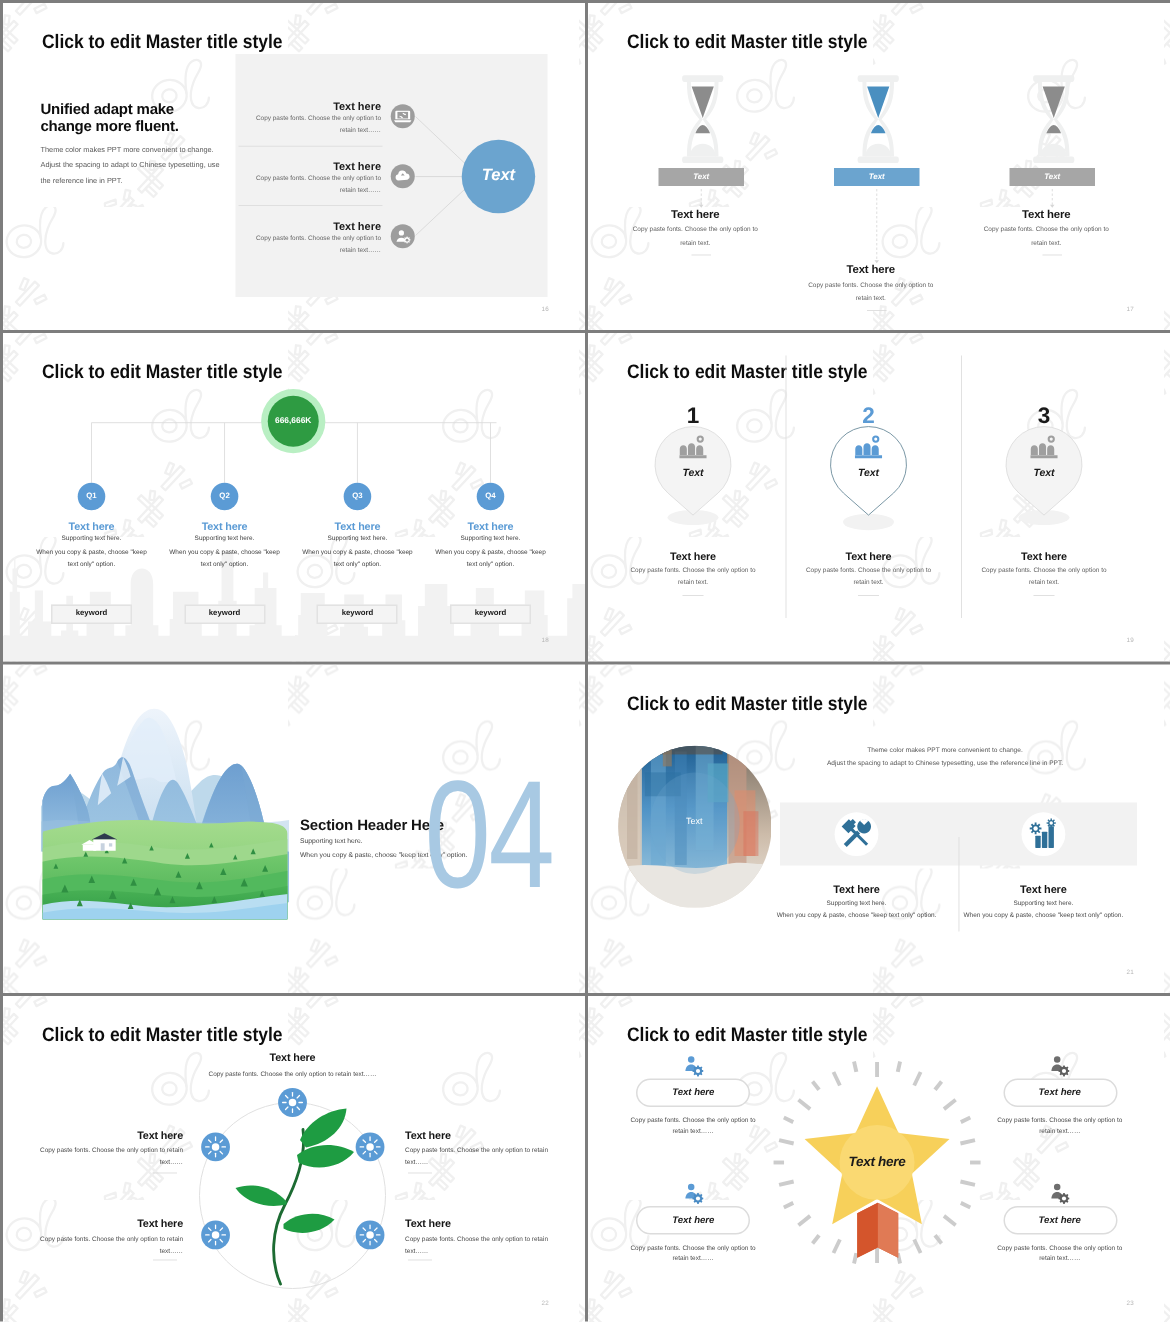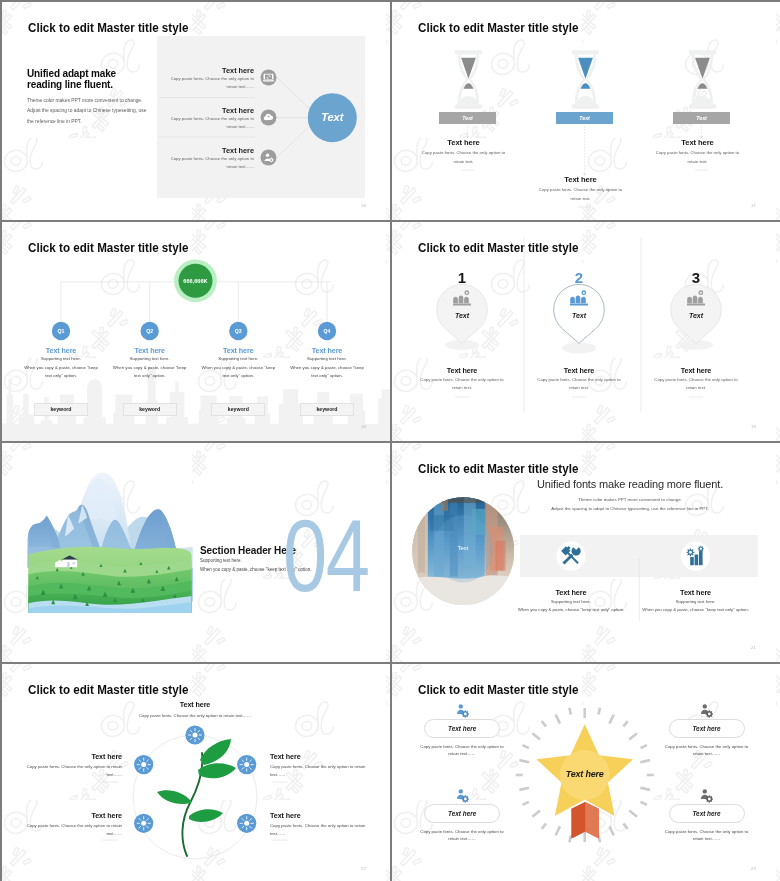--- a/index.html
+++ b/index.html
@@ -218,21 +218,21 @@
 
 <div class="grid">
   <div class="slide" id="s1">
     <svg class="wm" viewBox="0 0 388 219">
         <rect width="388" height="219" fill="url(#wmpat)"></rect>
       </svg>
     <div class="title">Click to edit Master title style</div>
     <div class="s1-panel"></div>
     <div class="s1-head">
       <div>Unified adapt make</div>
-      <div>reading line fluent.</div>
+      <div>change more fluent.</div>
     </div>
     <div class="s1-body">
       <div>Theme color makes PPT more convenient to change.</div>
       <div>Adjust the spacing to adapt to Chinese typesetting, use</div>
       <div>the reference line in PPT.</div>
     </div>
 
     <svg class="s1-svg" viewBox="0 0 388 219">
       <g stroke="#d8d8d8" stroke-width="0.6" fill="none">
         <path d="M275,75.7 L308,107"></path>
@@ -620,21 +620,20 @@
     <div class="s5-sub2">When you copy &amp; paste, choose "keep text only" option.</div>
     <div class="s5-num">04</div>
 
   </div>
   <div class="slide" id="s6">
     <svg class="wm" viewBox="0 0 388 219">
         <rect width="388" height="219" fill="url(#wmpat)"></rect>
       </svg>
     <div class="title">Click to edit Master title style</div>
     <div class="s6-band"></div>
-    <div class="s6-head">Unified fonts make reading more fluent.</div>
     <div class="s6-body">
       <div>Theme color makes PPT more convenient to change.</div>
       <div>Adjust the spacing to adapt to Chinese typesetting, use the reference line in PPT.</div>
     </div>
 
     <svg class="s6-photo" viewBox="0 0 103 109">
       <defs>
         <clipPath id="pclip">
             <ellipse cx="51.5" cy="54.5" rx="51.3" ry="54.3"></ellipse>
           </clipPath>

